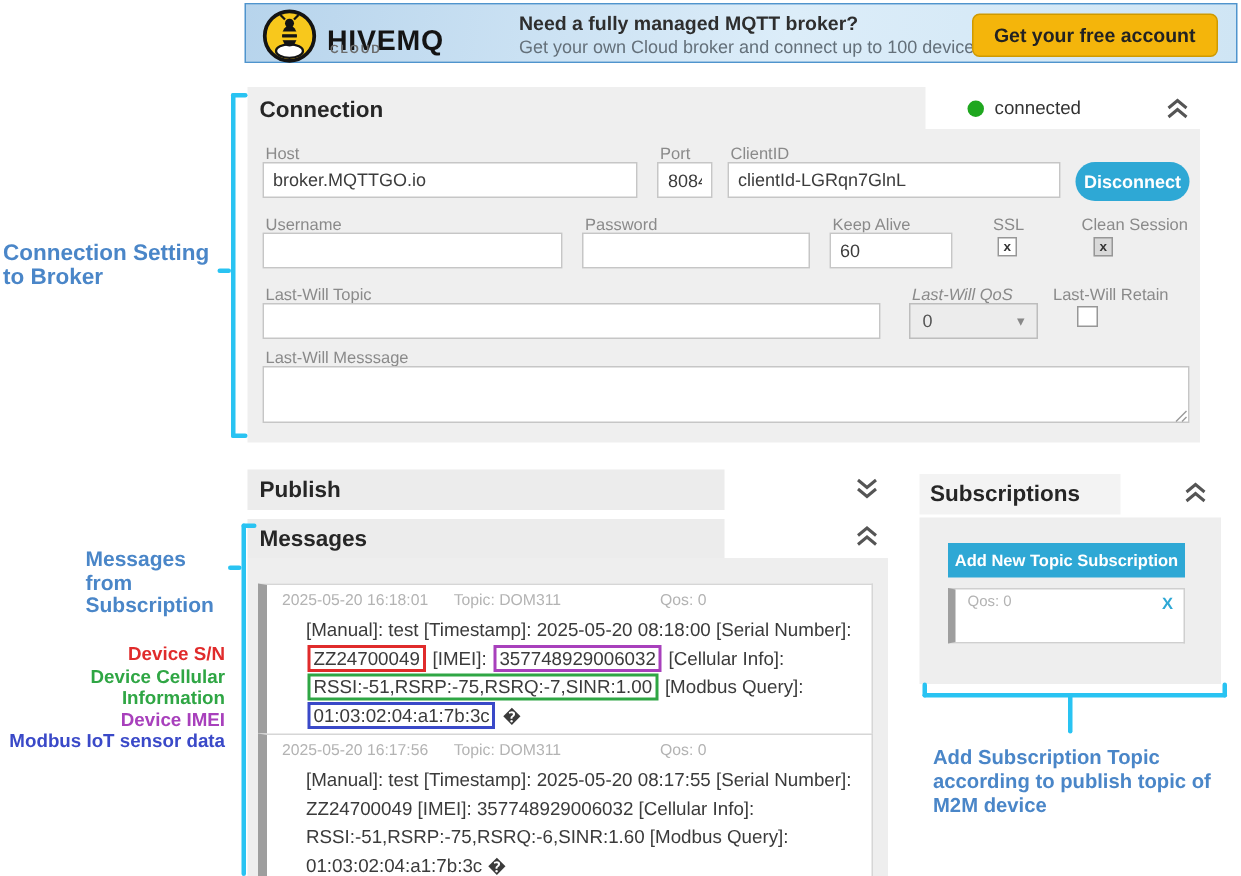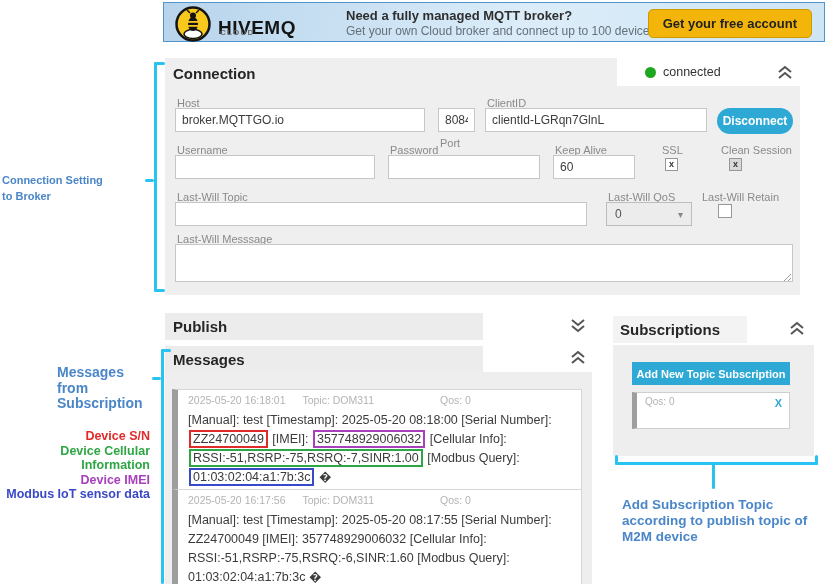--- a/index.html
+++ b/index.html
@@ -44,21 +44,21 @@
   textarea.inp{resize:none;height:38px;}
 
   
   .bar{background:#ececec;height:27px;display:flex;align-items:center;}
   .msg-body{left:165px;top:372px;width:427px;height:212px;background:#eeeeee;}
   .card{position:absolute;left:7px;width:410px;background:#fff;border:1px solid #d6d6d6;
         border-left:6px solid #9e9e9e;box-sizing:border-box;padding:4px 8px 6px 10px;}
   .card-meta{position:relative;font-size:10.5px;color:#b3b3b3;height:13px;}
   .meta-topic{margin-left:14px;}
   .meta-qos{position:absolute;left:252px;top:0;}
-  .card-text{margin-top:4px;font-size:12.5px;color:#3b3b3b;line-height:19px;word-wrap:break-word;}
+  .card-text{margin-top:4px;font-size:12.5px;color:#3b3b3b;line-height:19px;word-wrap:break-word;margin-left:16px;}
   .seg{white-space:pre-wrap;}
   .seg.box{border:2px solid #000;padding:0 2px;margin:0 1px;}
 
   
   .subs{left:613px;top:316px;width:201px;height:140px;}
   .subs-bar{left:0;top:0;width:134px;height:27px;background:#f3f3f3;display:flex;align-items:center;}
   .subs-body{left:0;top:29px;width:201px;height:111px;background:#eeeeee;}
   .sub-card{left:19px;top:76px;width:158px;height:37px;background:#fff;border:1px solid #cfcfcf;
             border-left:5px solid #9e9e9e;box-sizing:border-box;padding:3px 6px 0 8px;}
   .sub-qos{font-size:10px;color:#b3b3b3;}
@@ -102,40 +102,40 @@
       <span class="abs dot"></span>
       <span class="abs conn-status">connected</span>
       <svg class="abs chev" style="right:6px;top:7px;" viewBox="0 0 18 15">
           <path d="M3 7 L9 2 L15 7"></path>
           <path d="M3 13 L9 8 L15 13"></path>
         </svg>
     </div>
 
     <label class="abs" style="left:12px;top:39px;">Host</label>
     <input class="abs inp" style="left: 10px; top: 50px; width: 250px;" value="broker.MQTTGO.io">
-    <label class="abs" style="left:275px;top:39px;margin-top:40px;">Port</label>
+    <label class="abs" style="left:275px;top:39px;">Port</label>
     <input class="abs inp" style="left: 273px; top: 50px; width: 37px;" value="8084">
     <label class="abs" style="left:322px;top:39px;">ClientID</label>
     <input class="abs inp" style="left: 320px; top: 50px; width: 222px;" value="clientId-LGRqn7GlnL">
     <div class="abs btn-cyan" style="left:552px;top:50px;width:76px;height:26px;font-size:12px;">Disconnect</div>
 
     <label class="abs" style="left:12px;top:86px;">Username</label>
     <input class="abs inp" style="left: 10px; top: 97px; width: 200px;" value="">
     <label class="abs" style="left:225px;top:86px;">Password</label>
     <input class="abs inp" style="left: 223px; top: 97px; width: 152px;" value="">
     <label class="abs" style="left:390px;top:86px;">Keep Alive</label>
     <input class="abs inp" style="left: 388px; top: 97px; width: 82px;" value="60">
     <label class="abs" style="left:497px;top:86px;">SSL</label>
     <span class="abs checkbox" style="left:500px;top:100px;">x</span>
     <label class="abs" style="left:556px;top:86px;">Clean Session</label>
     <span class="abs checkbox dim" style="left:564px;top:100px;">x</span>
 
     <label class="abs" style="left:12px;top:133px;">Last-Will Topic</label>
     <input class="abs inp" style="left: 10px; top: 144px; width: 412px;" value="">
-    <label class="abs" style="left:443px;top:133px;">Last-Will QoS</label>
+    <label class="abs" style="left:443px;top:133px;font-style:italic;">Last-Will QoS</label>
     <div class="abs select" style="left:441px;top:144px;width:86px;">
       <span>0</span>
       <span style="color:#888;font-size:10px;">▾</span>
     </div>
     <label class="abs" style="left:537px;top:133px;">Last-Will Retain</label>
     <span class="abs checkbox" style="left:553px;top:146px;width:14px;height:14px;"></span>
 
     <label class="abs" style="left:12px;top:175px;">Last-Will Messsage</label>
     <textarea class="abs inp" style="left: 10px; top: 186px; width: 618px;"></textarea>
     <svg class="abs" style="left:618px;top:215px;" width="9" height="9">
@@ -194,21 +194,21 @@
         <path d="M3 13 L9 8 L15 13"></path>
       </svg>
     <div class="abs subs-body"></div>
     <div class="abs btn-cyan" style="left:19px;top:46px;width:158px;height:23px;font-size:11px;border-radius:0;">Add New Topic Subscription</div>
     <div class="abs sub-card">
       <div class="sub-qos">Qos: 0</div>
       <span class="sub-x">X</span>
     </div>
   </div>
 
-  <div class="abs note" style="left:2px;top:172px;font-size:11px;line-height:16px;">
+  <div class="abs note" style="left:2px;top:161px;font-size:15px;line-height:16px;">
     <div>Connection Setting</div>
     <div>to Broker</div>
   </div>
 
   <div class="abs brace" style="left:154px;top:62px;width:3px;height:230px;"></div>
   <div class="abs brace" style="left:154px;top:62px;width:11px;height:3px;"></div>
   <div class="abs brace" style="left:154px;top:289px;width:11px;height:3px;"></div>
   <div class="abs brace" style="left:145px;top:179px;width:9px;height:3px;"></div>
 
   <div class="abs note" style="left:57px;top:365px;font-size:14px;line-height:15.5px;">

